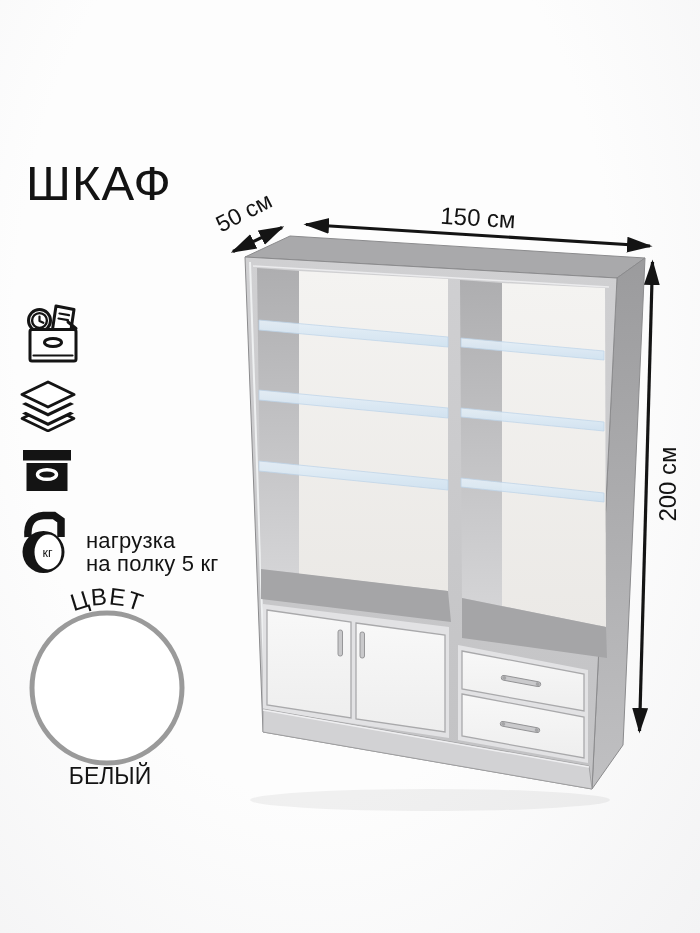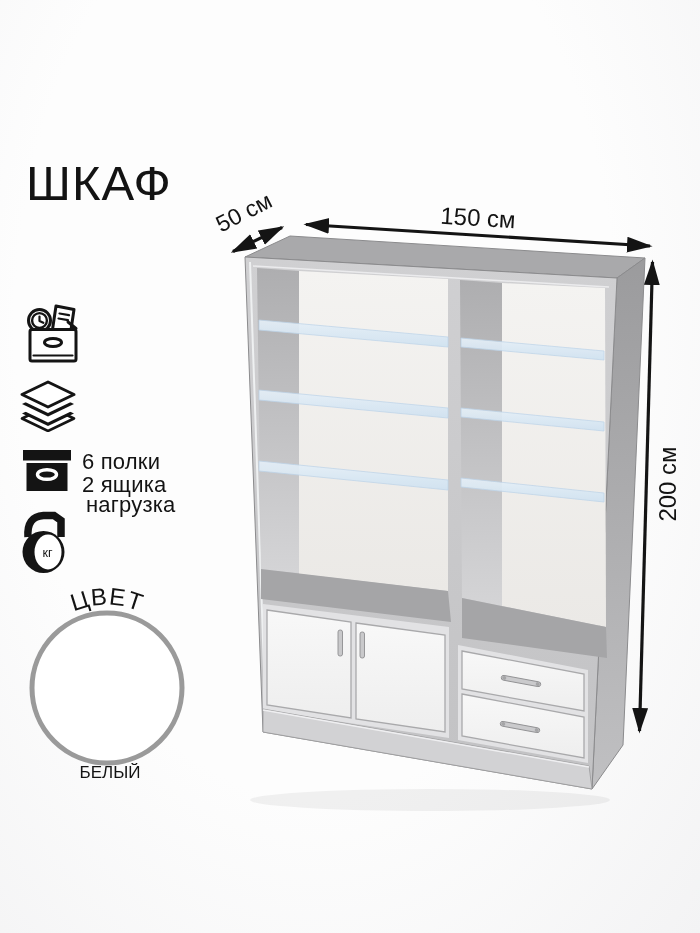--- a/index.html
+++ b/index.html
@@ -19,23 +19,23 @@
   .dim-width{ left:428px; top:204px; width:100px; font-size:24px; transform:rotate(3.4deg); }
   .dim-height{ left:619px; top:470px; width:97px; font-size:24px; transform:rotate(-90deg); }
   .ftext{ font-size:22px; line-height:23px; letter-spacing:0.2px; color:#131313; white-space:nowrap;}
   .f1-icon{ left:26px; top:303px; }
   .f1-text{ left:87px; top:328px; }
   .f2-icon{ left:18px; top:380px; }
   .f2-text{ left:85px; top:393px; }
   .f3-icon{ left:22px; top:449px; }
   .f3-text{ left:82px; top:450px; }
   .f4-icon{ left:17px; top:511px; }
-  .f4-text{ left:86px; top:493px; }
+  .f4-text{ left:86px; top:529px; }
   .color-svg{ left:7px; top:575px; }
-  .color-value{ left:58px; top:763px; width:104px; text-align:center; font-size:17px; color:#131313;}
+  .color-value{ left:58px; top:763px; width:104px; text-align:center; font-size:23px; color:#131313;}
   .scene{ left:0; top:0; }
   svg text{ font-family:"Liberation Sans", sans-serif; }
 </style>
 </head>
 <body>
 
 <div class="page">
 
   <svg class="scene abs" width="700" height="933" viewBox="0 0 700 933">
     <defs>
@@ -162,33 +162,30 @@
       <path d="M30,8 L56,20.5 L30,33 L4,20.5 Z" fill="#ffffff"></path>
       <path d="M30,2 L56,14.5 L30,27 L4,14.5 Z" fill="#ffffff" stroke="#141414" stroke-width="3"></path>
     </g>
   </svg>
 
   <svg class="abs f3-icon" width="50" height="44" viewBox="0 0 50 44">
     <rect x="1" y="1" width="48" height="10.5" fill="#141414"></rect>
     <rect x="4.5" y="14" width="41" height="28" fill="#141414"></rect>
     <ellipse cx="25" cy="25.5" rx="9.5" ry="4.8" fill="none" stroke="#ffffff" stroke-width="3.4"></ellipse>
   </svg>
-  <div class="abs ftext f3-text">
-    <div>6 полки</div>
-    <div>2 ящика</div>
-  </div>
 
   <svg class="abs f4-icon" width="55" height="63" viewBox="0 0 55 63">
     <path d="M11,26 Q9.5,5.5 26.5,4.5 L37,4.5 L44,9.5 L44,26" fill="none" stroke="#141414" stroke-width="7.5"></path>
     <circle cx="26.5" cy="41" r="21" fill="#141414"></circle>
     <ellipse cx="31" cy="41" rx="13.5" ry="17.5" fill="#ffffff"></ellipse>
     <text x="30.5" y="45.5" font-size="12.5" text-anchor="middle" fill="#141414">кг</text>
   </svg>
   <div class="abs ftext f4-text">
     <div>нагрузка</div>
+    <div>на полку 5 кг</div>
   </div>
 
   <svg class="abs color-svg" width="200" height="240" viewBox="0 0 200 240">
     <defs>
       <path id="arcpath" d="M 28,71.5 A 83 83 0 0 1 172,71.5" fill="none"></path>
     </defs>
     <circle cx="100" cy="113" r="75" fill="#ffffff" stroke="#9a9a9a" stroke-width="5"></circle>
     <text font-size="24" fill="#131313" letter-spacing="1">
       <textPath href="#arcpath" startOffset="50%" text-anchor="middle">ЦВЕТ</textPath>
     </text>

